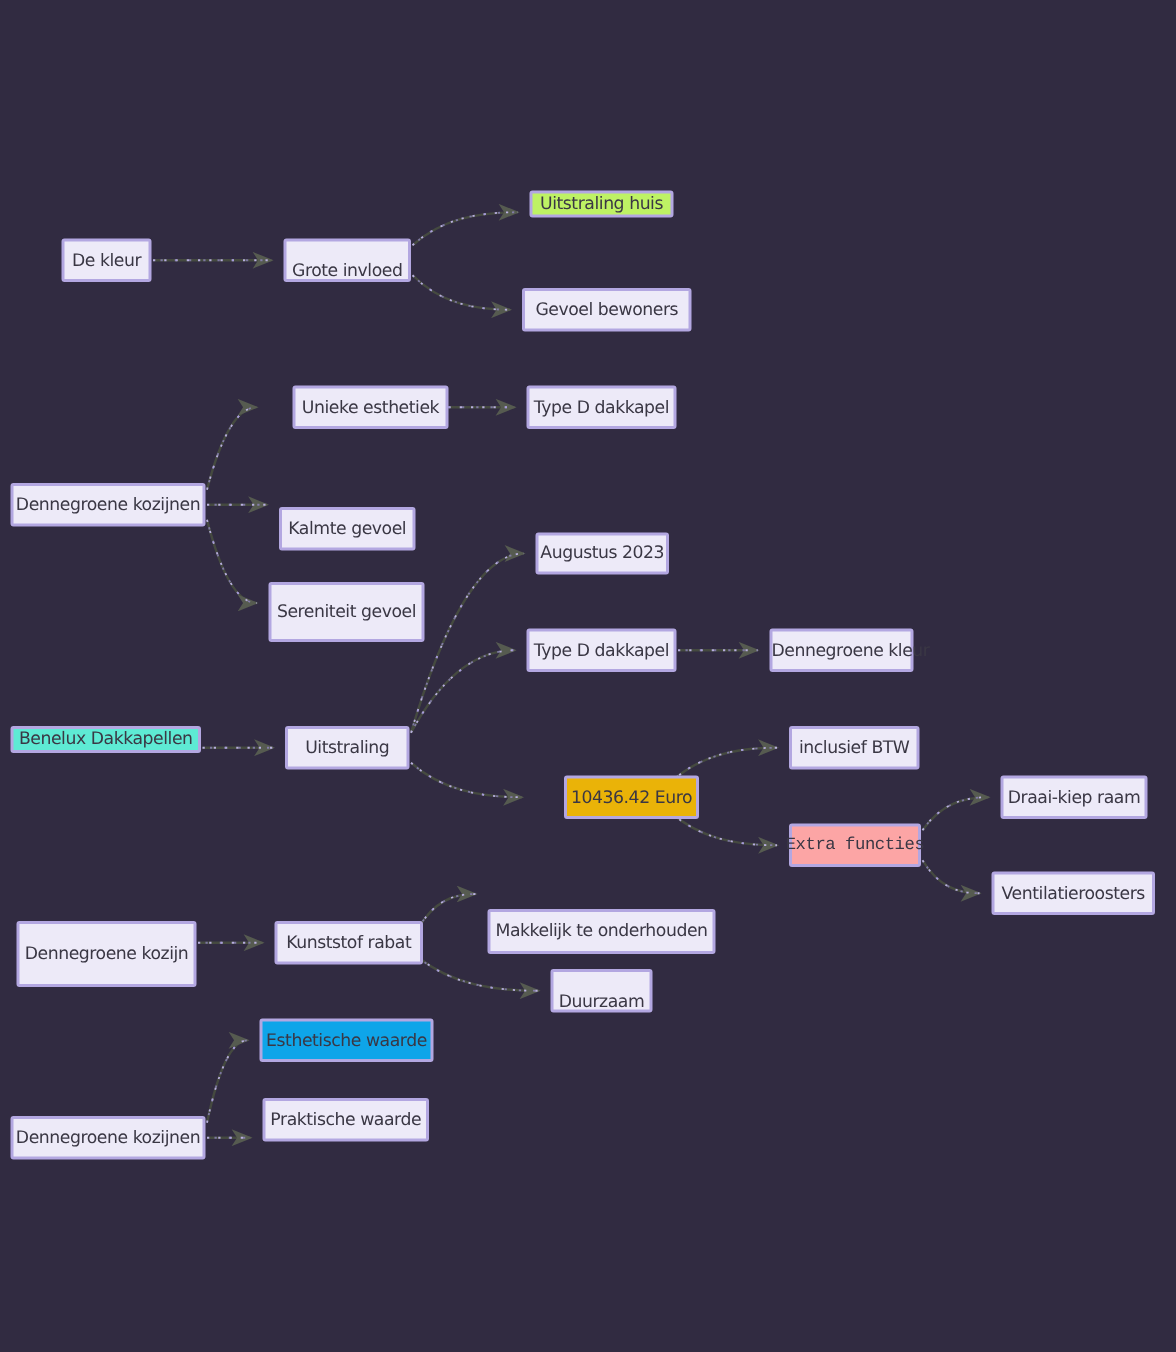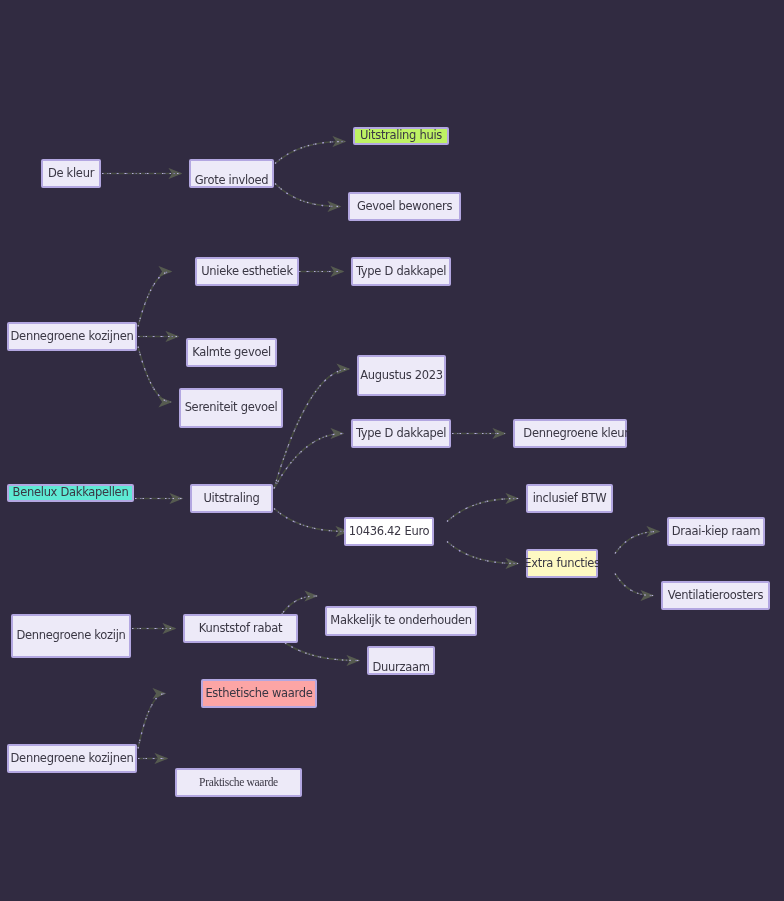--- a/index.html
+++ b/index.html
@@ -177,65 +177,65 @@
       </div>
       <div class="node" style="left: 7px; top: 322px; width: 130px; height: 29px; background: rgb(237, 234, 248); border-color: rgb(179, 167, 225); color: rgb(58, 55, 68);">
         <span>Dennegroene kozijnen</span>
       </div>
       <div class="node" style="left: 186px; top: 322px; width: 91px; height: 29px; background: rgb(237, 234, 248); border-color: rgb(179, 167, 225); color: rgb(58, 55, 68); margin-top: 16px;">
         <span>Kalmte gevoel</span>
       </div>
       <div class="node" style="left: 179px; top: 388px; width: 104px; height: 40px; background: rgb(237, 234, 248); border-color: rgb(179, 167, 225); color: rgb(58, 55, 68);">
         <span>Sereniteit gevoel</span>
       </div>
-      <div class="node" style="left: 357px; top: 355px; width: 89px; height: 41px; background: rgb(237, 234, 248); border-color: rgb(179, 167, 225); color: rgb(58, 55, 68);">
+      <div class="node" style="left: 357px; top: 355px; width: 89px; height: 28px; background: rgb(237, 234, 248); border-color: rgb(179, 167, 225); color: rgb(58, 55, 68);">
         <span>Augustus 2023</span>
       </div>
       <div class="node" style="left: 351px; top: 419px; width: 100px; height: 29px; background: rgb(237, 234, 248); border-color: rgb(179, 167, 225); color: rgb(58, 55, 68);">
         <span>Type D dakkapel</span>
       </div>
-      <div class="node" style="left: 513px; top: 419px; width: 114px; height: 29px; background: rgb(237, 234, 248); border-color: rgb(179, 167, 225); color: rgb(58, 55, 68); padding-left: 12px;">
+      <div class="node" style="left: 513px; top: 419px; width: 96px; height: 29px; background: rgb(237, 234, 248); border-color: rgb(179, 167, 225); color: rgb(58, 55, 68); padding-left: 12px;">
         <span>Dennegroene kleur</span>
       </div>
       <div class="node" style="left: 7px; top: 484px; width: 127px; height: 18px; background: #5eead4; border-color: rgb(179, 167, 225); color: rgb(58, 55, 68); align-items: center;">
         <span>Benelux Dakkapellen</span>
       </div>
       <div class="node" style="left: 190px; top: 484px; width: 83px; height: 29px; background: rgb(237, 234, 248); border-color: rgb(179, 167, 225); color: rgb(58, 55, 68);">
         <span>Uitstraling</span>
       </div>
       <div class="node" style="left: 526px; top: 484px; width: 87px; height: 29px; background: rgb(237, 234, 248); border-color: rgb(179, 167, 225); color: rgb(58, 55, 68);">
         <span>inclusief BTW</span>
       </div>
-      <div class="node" style="left: 344px; top: 517px; width: 90px; height: 29px; background: #ffffff; border-color: rgb(179, 167, 225); color: rgb(58, 55, 68);">
+      <div class="node" style="left: 376px; top: 517px; width: 90px; height: 29px; background: #eab308; border-color: rgb(179, 167, 225); color: rgb(58, 55, 68);">
         <span>10436.42 Euro</span>
       </div>
       <div class="node" style="left: 667px; top: 517px; width: 98px; height: 29px; background: rgb(237, 234, 248); border-color: rgb(179, 167, 225); color: rgb(58, 55, 68);">
         <span>Draai-kiep raam</span>
       </div>
-      <div class="node" style="left: 526px; top: 549px; width: 72px; height: 29px; background: #fef9c3; border-color: rgb(179, 167, 225); color: rgb(58, 55, 68);">
+      <div class="node" style="left: 526px; top: 549px; width: 88px; height: 29px; background: #fca5a5; border-color: rgb(179, 167, 225); color: rgb(58, 55, 68); font-family: Liberation Mono, monospace;">
         <span>Extra functies</span>
       </div>
       <div class="node" style="left: 661px; top: 581px; width: 109px; height: 29px; background: rgb(237, 234, 248); border-color: rgb(179, 167, 225); color: rgb(58, 55, 68);">
         <span>Ventilatieroosters</span>
       </div>
       <div class="node" style="left: 325px; top: 606px; width: 152px; height: 30px; background: rgb(237, 234, 248); border-color: rgb(179, 167, 225); color: rgb(58, 55, 68);">
         <span>Makkelijk te onderhouden</span>
       </div>
       <div class="node" style="left: 11px; top: 614px; width: 120px; height: 44px; background: rgb(237, 234, 248); border-color: rgb(179, 167, 225); color: rgb(58, 55, 68);">
         <span>Dennegroene kozijn</span>
       </div>
-      <div class="node" style="left: 183px; top: 614px; width: 115px; height: 29px; background: rgb(237, 234, 248); border-color: rgb(179, 167, 225); color: rgb(58, 55, 68);">
+      <div class="node" style="left: 183px; top: 614px; width: 99px; height: 29px; background: rgb(237, 234, 248); border-color: rgb(179, 167, 225); color: rgb(58, 55, 68);">
         <span>Kunststof rabat</span>
       </div>
       <div class="node" style="left: 367px; top: 646px; width: 68px; height: 29px; background: rgb(237, 234, 248); border-color: rgb(179, 167, 225); color: rgb(58, 55, 68); align-items: flex-end;">
         <span>Duurzaam</span>
       </div>
-      <div class="node" style="left: 173px; top: 679px; width: 116px; height: 29px; background: #fca5a5; border-color: rgb(179, 167, 225); color: rgb(58, 55, 68); margin-left: 28px;">
+      <div class="node" style="left: 173px; top: 679px; width: 116px; height: 29px; background: #0ea5e9; border-color: rgb(179, 167, 225); color: rgb(58, 55, 68);">
         <span>Esthetische waarde</span>
       </div>
       <div class="node" style="left: 7px; top: 744px; width: 130px; height: 29px; background: rgb(237, 234, 248); border-color: rgb(179, 167, 225); color: rgb(58, 55, 68);">
         <span>Dennegroene kozijnen</span>
       </div>
-      <div class="node" style="left: 175px; top: 768px; width: 127px; height: 29px; background: rgb(237, 234, 248); border-color: rgb(179, 167, 225); color: rgb(58, 55, 68); font-family: Liberation Serif, serif;">
+      <div class="node" style="left: 175px; top: 732px; width: 111px; height: 29px; background: rgb(237, 234, 248); border-color: rgb(179, 167, 225); color: rgb(58, 55, 68);">
         <span>Praktische waarde</span>
       </div>
     </div>
 </div>
 
 </body></html>

